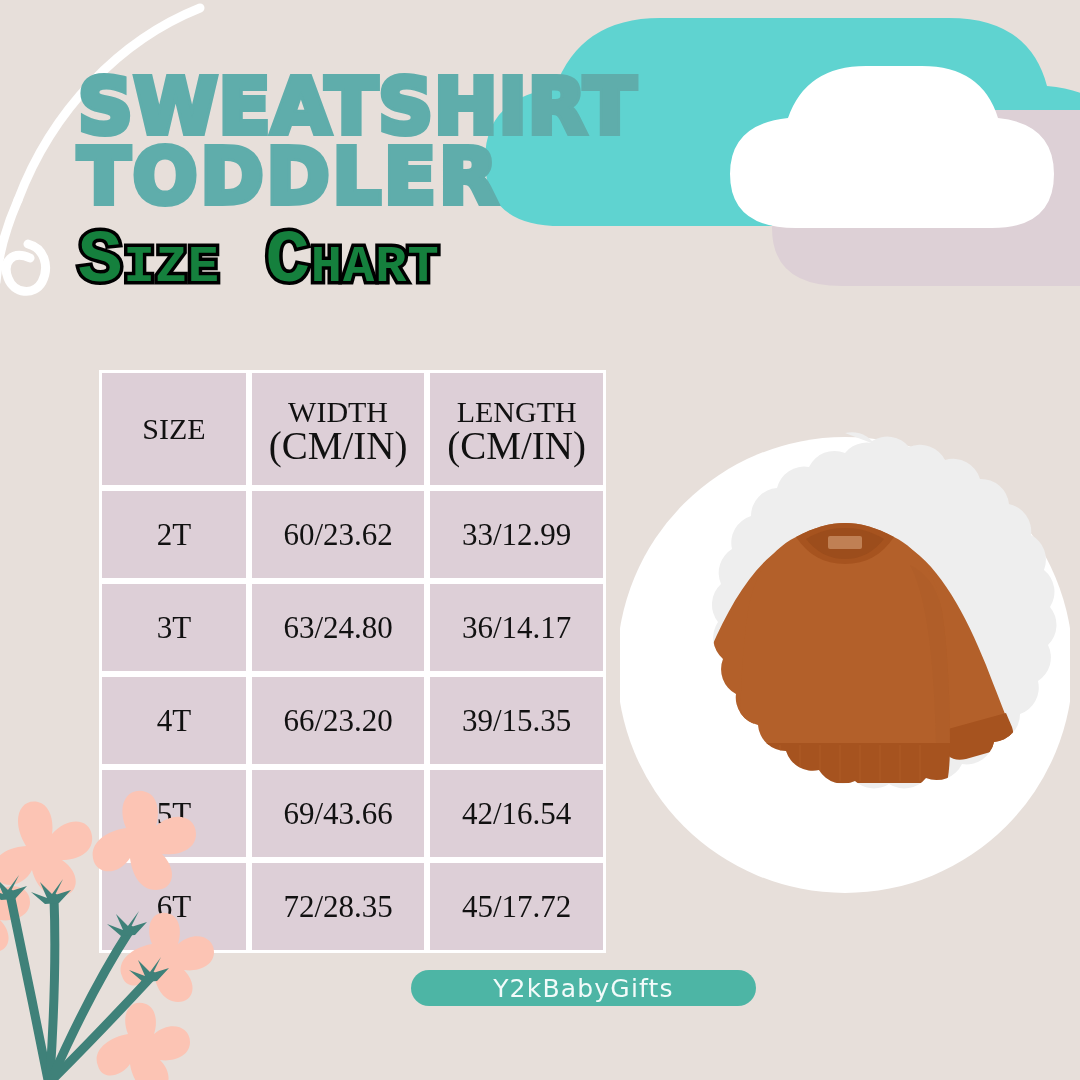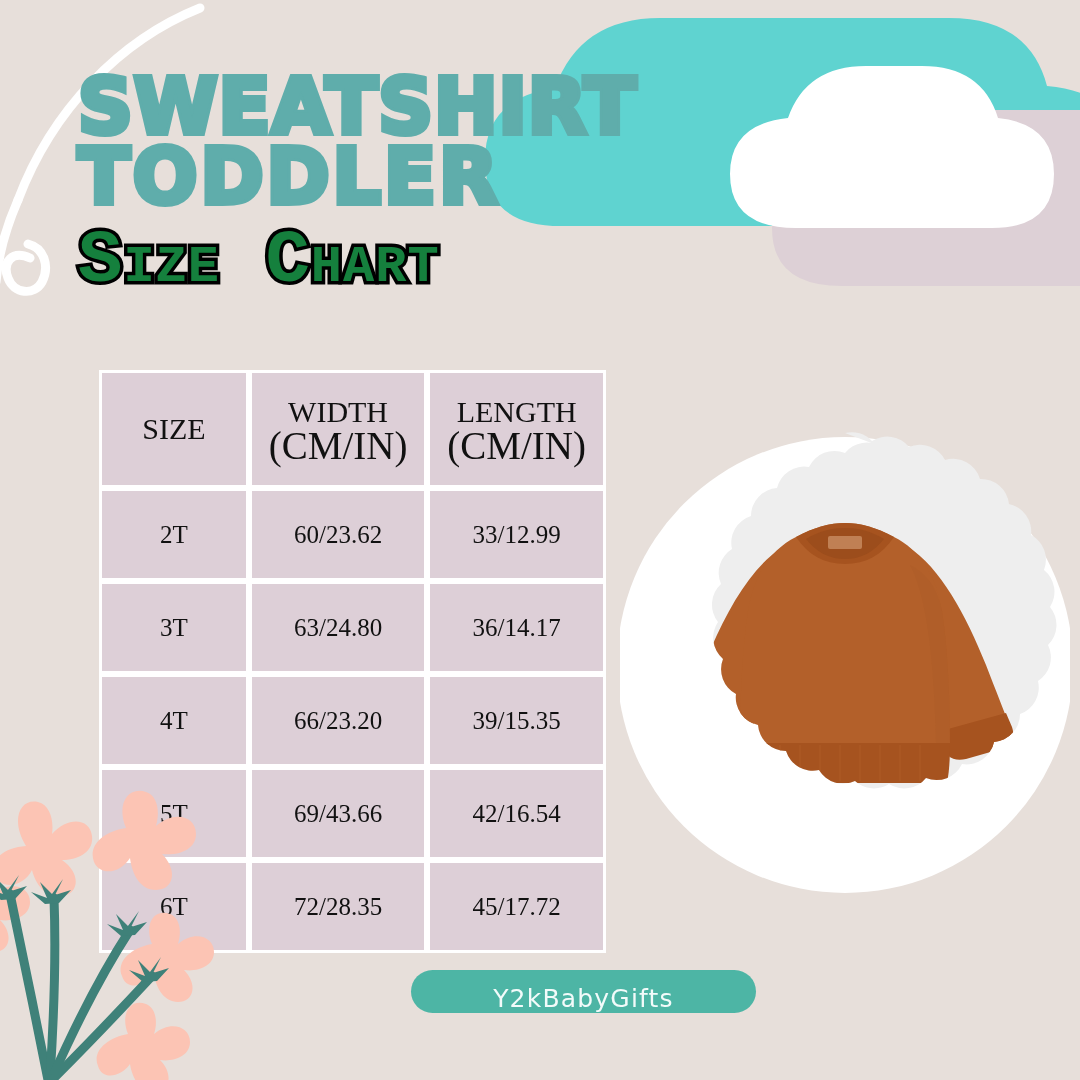--- a/index.html
+++ b/index.html
@@ -98,46 +98,46 @@
   .size-table thead th {
     height: 110px;
     font-size: 30px;
     line-height: 1.12em;
   }
   .size-table thead th.c0 { width: 155px; }
   .size-table thead th.c1 { width: 176px; }
   .size-table thead th.c2 { width: 176px; }
   .size-table tbody td {
     height: 85px;
-    font-size: 25px;
+    font-size: 31px;
     font-family: Liberation Serif, serif;
   }
   .unit-line { display: block; font-size: 39px; }
 
   
   .photo {
     position: absolute;
     left: 620px;
     top: 415px;
     width: 450px;
     height: 500px;
   }
   .photo svg { display: block; }
 
   
   .footer-pill {
     position: absolute;
     left: 411px;
     top: 970px;
     width: 345px;
-    height: 43px;
+    height: 36px;
     background: #4db5a5;
     border-radius: 23px;
     display: flex;
-    align-items: flex-end;
+    align-items: center;
     justify-content: center;
   }
   .footer-pill span {
     color: #f2fbfa;
     font-size: 25px;
     font-family: "DejaVu Sans", sans-serif;
     letter-spacing: 1.2px;
   }
 </style>
 </head>

